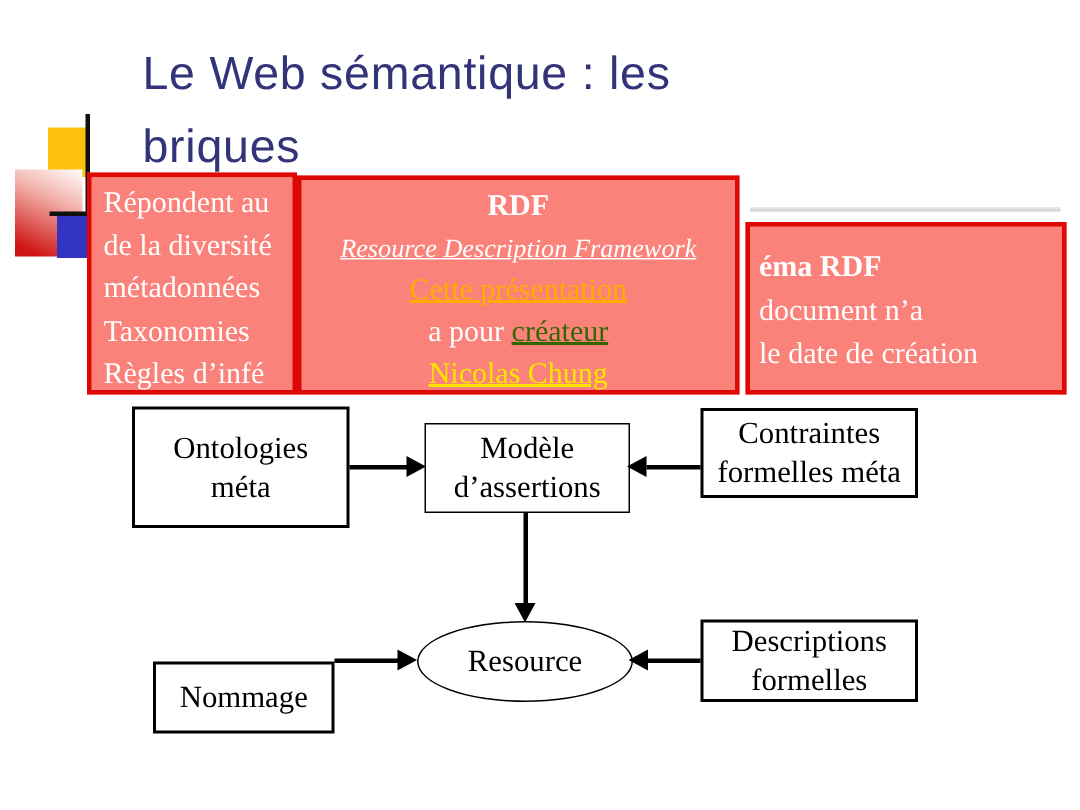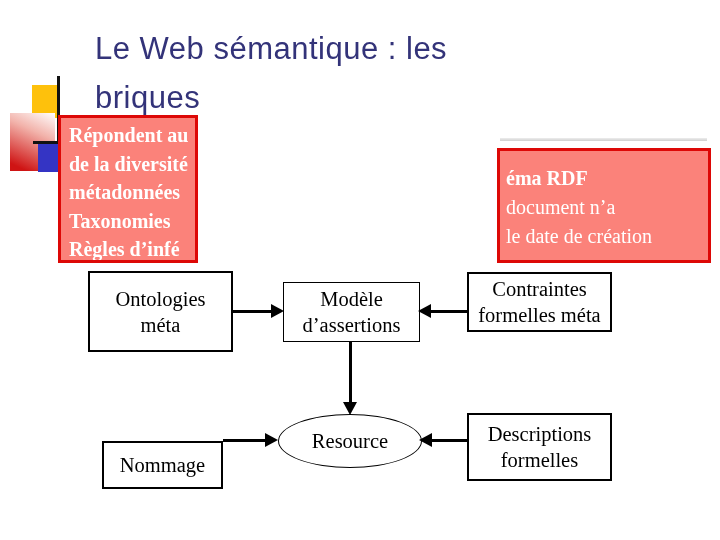--- a/index.html
+++ b/index.html
@@ -24,41 +24,41 @@
   .title-rule {
     position:absolute; left:500px; top:138px; width:207px; height:3px; z-index:1;
     background:linear-gradient(#ededed,#cfcfcf);
   }
   
   .pinkbox {
     position:absolute; z-index:6; box-sizing:border-box;
     background:#fb827a; border:3px solid #dd0806; color:#ffffff;
     font-size:20px; overflow:hidden; white-space:nowrap;
   }
-  .pb-left  { left:58px;  top:115px; width:140px; height:148px; padding:3px 0 0 8px; line-height:28.5px;font-weight:bold; }
+  .pb-left  { left:58px;  top:115px; width:140px; height:148px; padding:3px 0 0 8px; line-height:28.5px; }
   .pb-rdf   { left:198px; top:117px; width:295px; height:146px; text-align:center; padding-top:3px; line-height:28px; }
   .pb-right { left:497px; top:148px; width:214px; height:115px; padding:13px 0 0 6px; line-height:29px; }
   .pb-rdf .hd { font-weight:bold; }
   .pb-rdf .sub { font-style:italic; text-decoration:underline; font-size:17.5px; }
   .lnk-orange { color:#ffae00; text-decoration:underline; cursor:pointer; }
   .lnk-green  { color:#336600; text-decoration:underline; cursor:pointer; }
   .lnk-yellow { color:#ffe600; text-decoration:underline; cursor:pointer; }
   .prefix { margin-right:5px; }
   .pb-right .b1 { font-weight:bold; }
   
   .node {
     position:absolute; z-index:2; box-sizing:border-box; background:#fff;
     border:2px solid #000; color:#000; font-size:20.5px; line-height:26px;
     display:flex; flex-direction:column; justify-content:center; text-align:center;
   }
   .n-ontologies  { left:88px;  top:271px; width:145px; height:81px; }
   .n-modele      { left:283px; top:282px; width:137px; height:60px; border-width:1px; }
   .n-contraintes { left:467px; top:272px; width:145px; height:60px; }
   .n-nommage     { left:102px; top:417px; width:121px; height:48px;margin-top:24px; }
-  .n-descriptions{ left:467px; top:413px; width:145px; height:68px; }
+  .n-descriptions{ left:467px; top:413px; width:145px; height:55px; }
   .n-ressource   { left:278px; top:414px; width:144px; height:54px;
                    border-width:1px; border-radius:50%; }
   
   .aline { position:absolute; background:#000; z-index:2; }
   .ahead { position:absolute; width:0; height:0; z-index:2; }
   .a1l { left:233px; top:310px; width:40px; height:3px; }
   .a1h { left:271px; top:304px; border-left:13px solid #000; border-top:7px solid transparent; border-bottom:7px solid transparent; }
   .a2l { left:431px; top:310px; width:36px; height:3px; }
   .a2h { left:418px; top:304px; border-right:13px solid #000; border-top:7px solid transparent; border-bottom:7px solid transparent; }
   .a3l { left:349px; top:342px; width:3px; height:62px; }
@@ -120,20 +120,33 @@
   <div class="ahead a5h"></div>
 
   <div class="pinkbox pb-left">
     <div>Répondent au</div>
     <div>de la diversité</div>
     <div>métadonnées</div>
     <div>Taxonomies</div>
     <div>Règles d’infé</div>
   </div>
 
+  <div class="pinkbox pb-rdf">
+    <div class="hd">RDF</div>
+    <div class="sub">Resource Description Framework</div>
+    <div>
+      <span class="lnk-orange">Cette présentation</span>
+    </div>
+    <div>
+      <span class="prefix">a pour</span><span class="lnk-green">créateur</span>
+    </div>
+    <div>
+      <span class="lnk-yellow">Nicolas Chung</span>
+    </div>
+  </div>
 
   <div class="pinkbox pb-right">
     <div class="b1">éma RDF</div>
     <div>document n’a</div>
     <div>le date de création</div>
   </div>
 
 </div>
 
 </body></html>

